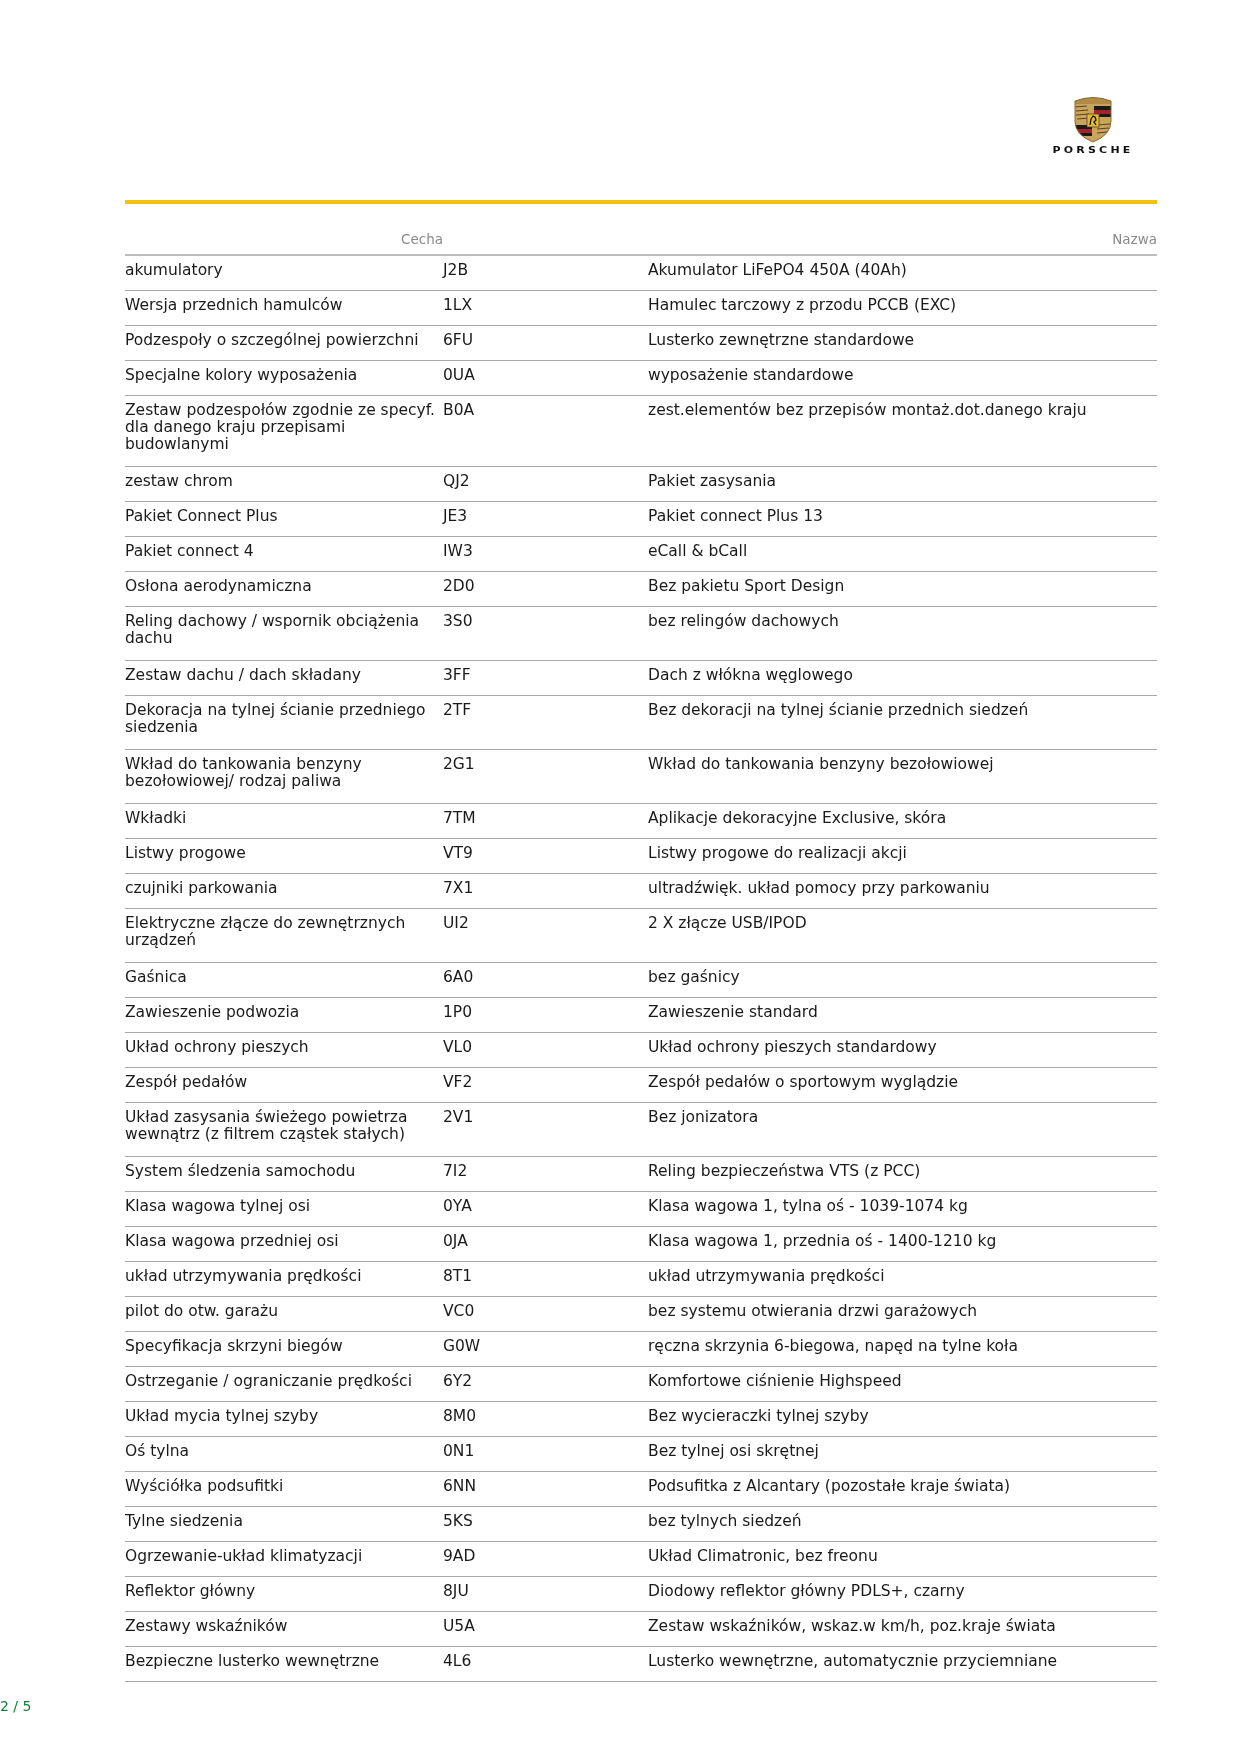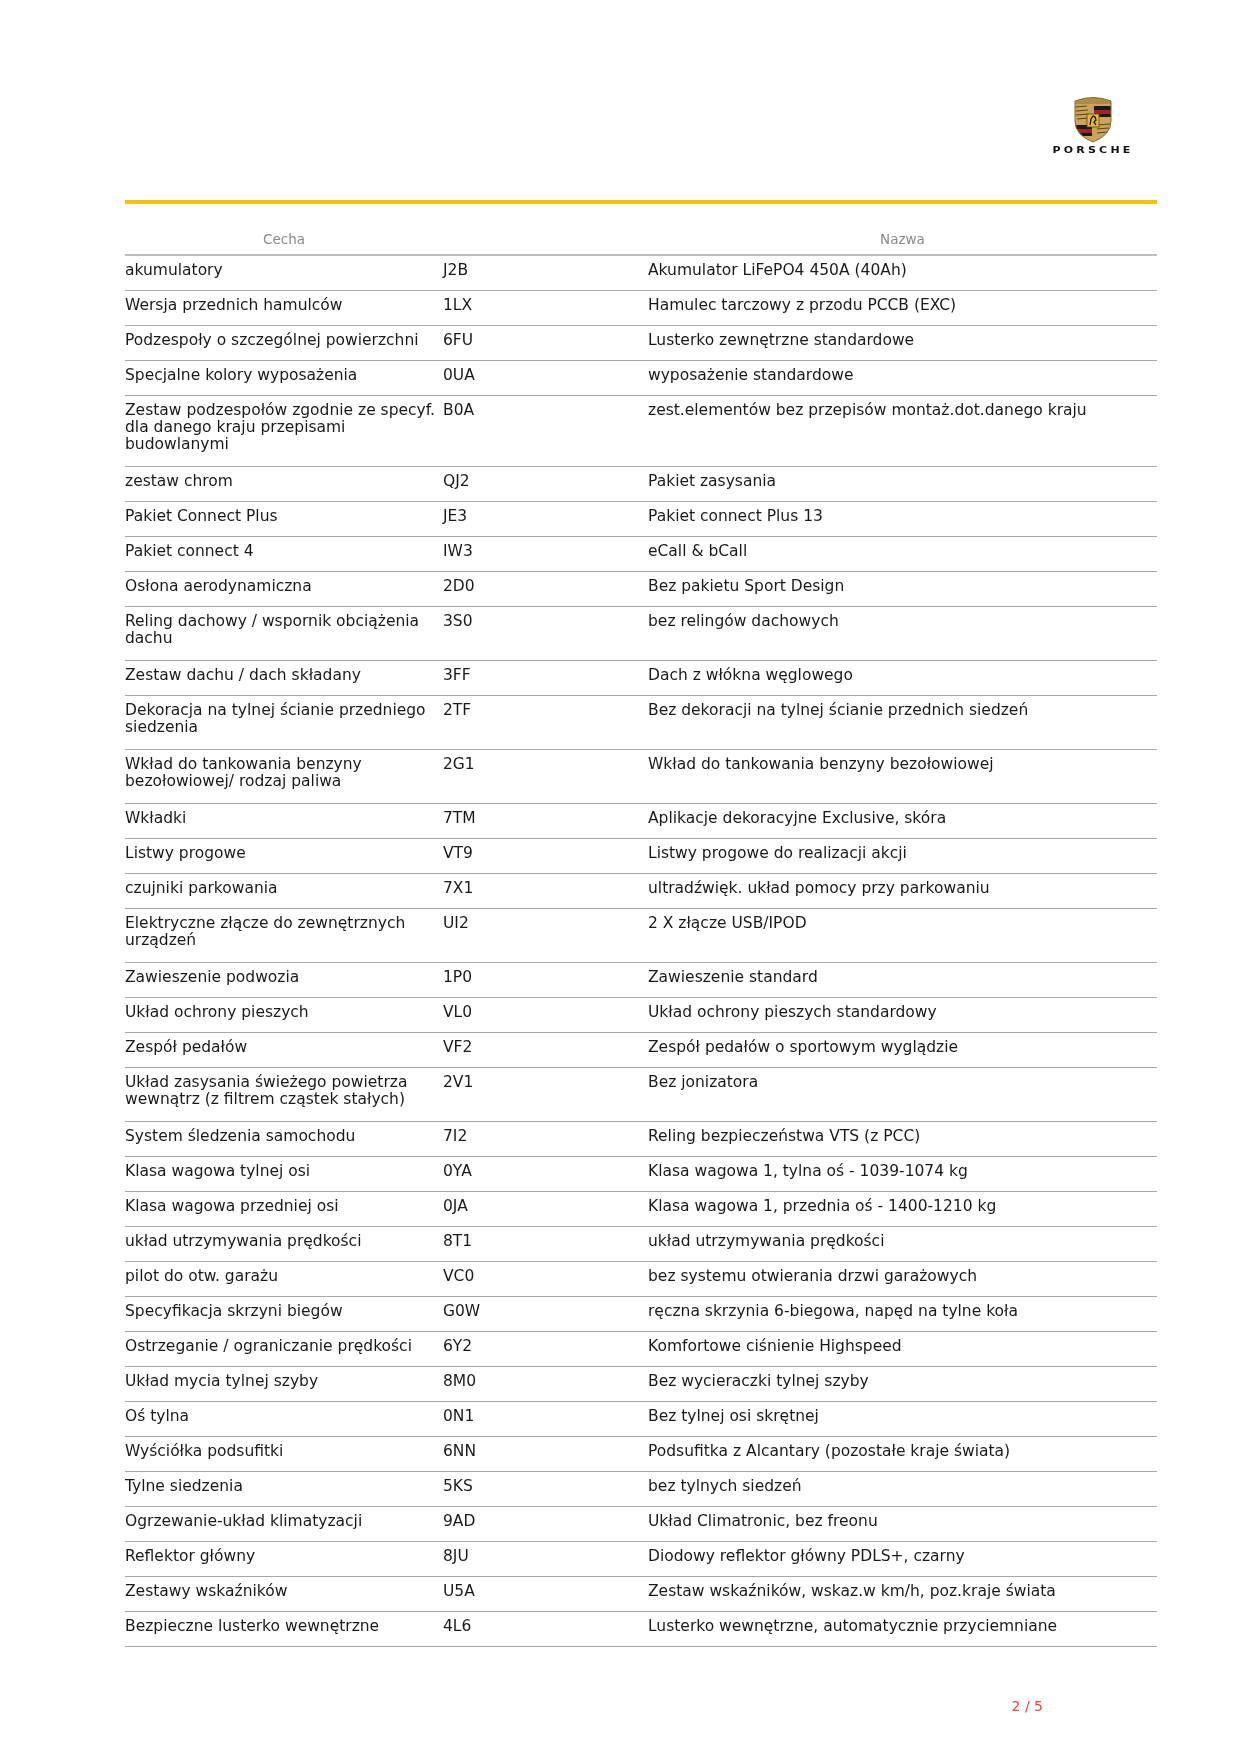--- a/index.html
+++ b/index.html
@@ -9,28 +9,28 @@
   .crest { position: absolute; left: 43px; top: 3px; width: 40px; height: 48px; }
   .wordmark { position: absolute; left: 2px; top: 52px; width: 122px; text-align: center;
               font-family: "DejaVu Sans", sans-serif; font-size: 11px; letter-spacing: 3.2px;
               font-weight: bold; color: #111; transform: scaleY(0.85); }
   .rule { position: absolute; left: 125px; top: 200px; width: 1032px; height: 4px; background: #f2c112; }
   table.spec { position: absolute; left: 125px; top: 228px; width: 1032px; border-collapse: collapse;
                table-layout: fixed; font-size: 15.5px; }
   table.spec col.c1 { width: 318px; }
   table.spec col.c2 { width: 205px; }
   table.spec col.c3 { width: 509px; }
-  table.spec th { text-align: center; font-weight: normal; color: #8a8a8a; font-size: 13.5px;
+  table.spec th { text-align: right; font-weight: normal; color: #8a8a8a; font-size: 13.5px;
                   padding: 3px 0 7px 0; border-bottom: 2px solid #bdbdbd; }
   table.spec td { vertical-align: top; padding: 6px 0 6px 0; line-height: 17px;
                   border-bottom: 1.5px solid #a8a8a8; }
   table.spec td.name { padding-bottom: 11px; }
   table.spec tr.multi td { padding-bottom: 13px; }
-  .pageno { position: absolute; top: 1698px; left: 0; width: 1043px; text-align: right;
-            color: #ef4444; font-size: 14px; }
+  .pageno { position: absolute; top: 1698px; left: 0; width: 1043px; text-align: left;
+            color: #15803d; font-size: 14px; }
 </style>
 </head>
 <body>
 
 <div class="logo">
   <svg class="crest" viewBox="0 0 40 48">
     <defs>
       <clipPath id="shield">
         <path d="M2 6 Q20 -1 38 6 L38 26 Q38 40 20 47 Q2 40 2 26 Z"></path>
       </clipPath>
@@ -149,20 +149,25 @@
     <td>czujniki parkowania</td>
     <td>7X1</td>
     <td class="name">ultradźwięk. układ pomocy przy parkowaniu</td>
   </tr>
       <tr class="multi">
     <td>Elektryczne złącze do zewnętrznych urządzeń</td>
     <td>UI2</td>
     <td class="name">2 X złącze USB/IPOD</td>
   </tr>
       <tr>
+    <td>Gaśnica</td>
+    <td>6A0</td>
+    <td class="name">bez gaśnicy</td>
+  </tr>
+      <tr>
     <td>Zawieszenie podwozia</td>
     <td>1P0</td>
     <td class="name">Zawieszenie standard</td>
   </tr>
       <tr>
     <td>Układ ochrony pieszych</td>
     <td>VL0</td>
     <td class="name">Układ ochrony pieszych standardowy</td>
   </tr>
       <tr>

